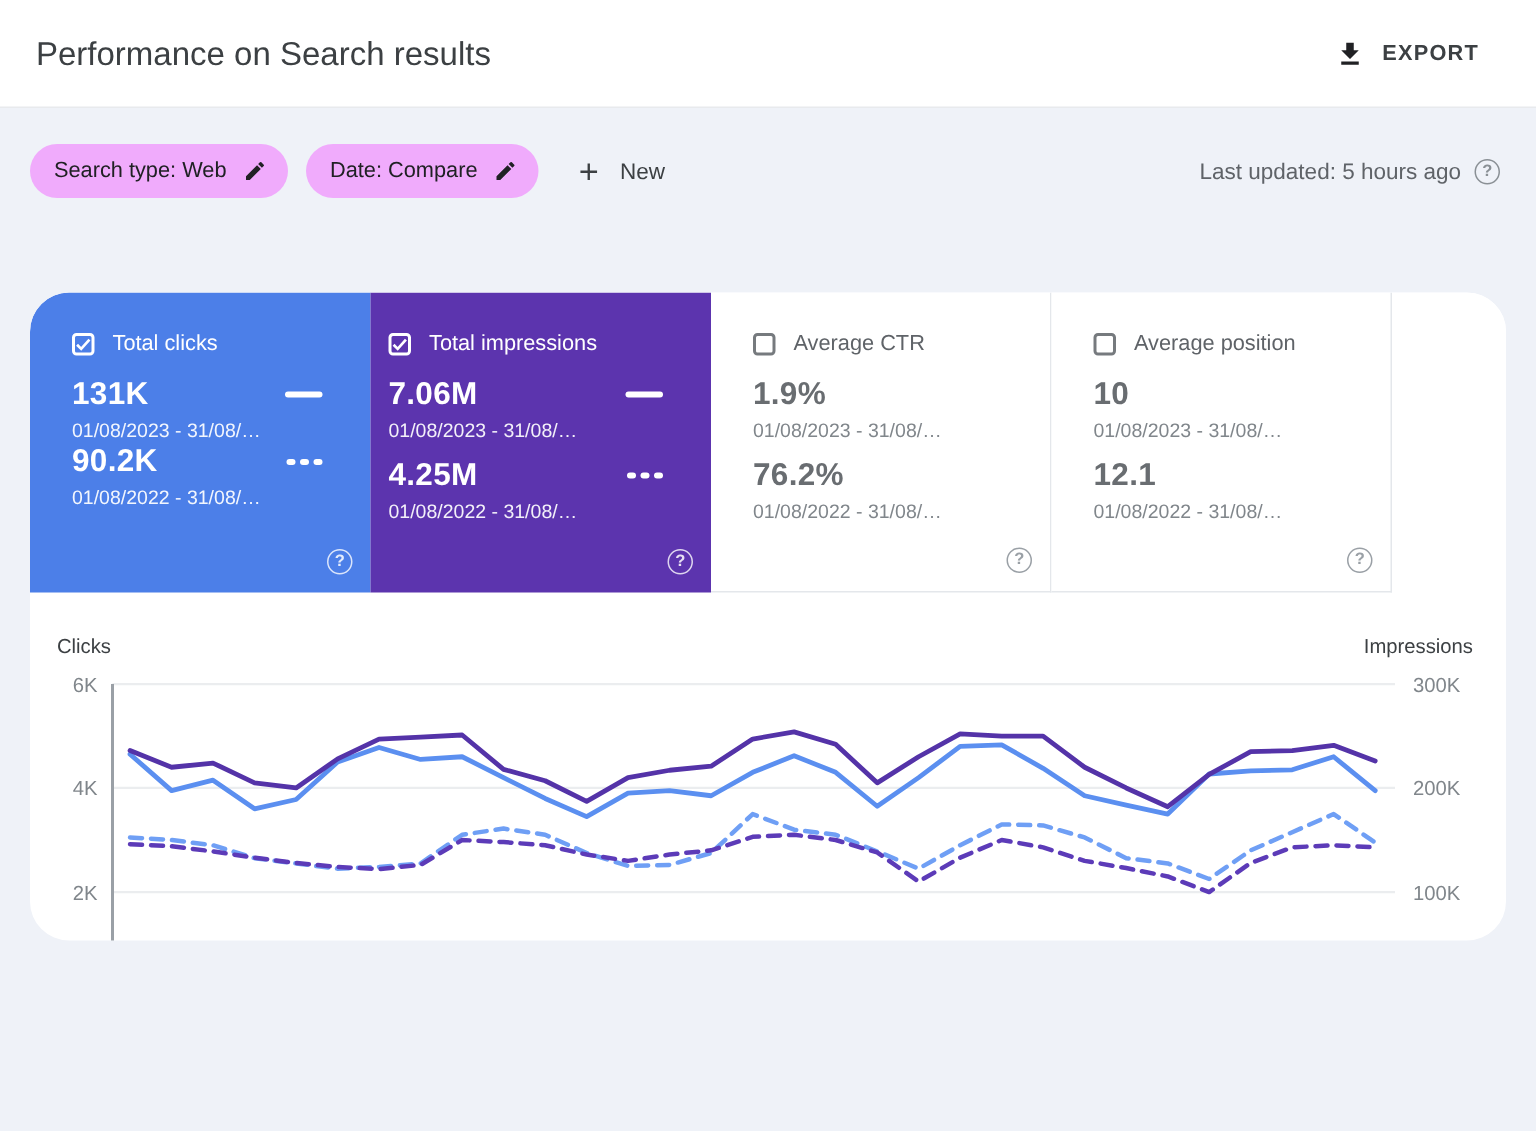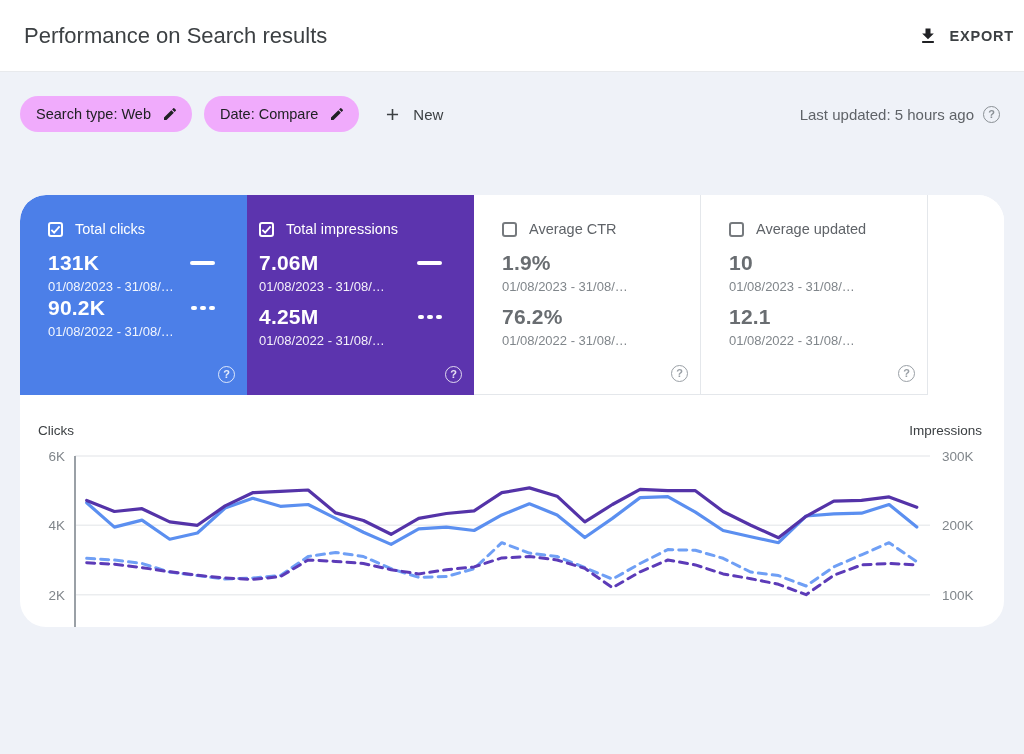--- a/index.html
+++ b/index.html
@@ -1,21 +1,21 @@
 <!DOCTYPE html>
 <html><head>
 <meta charset="utf-8">
 <style>
   * { margin:0; padding:0; box-sizing:border-box; }
   html,body { width:1024px; height:754px; overflow:hidden; background:#eff2f8;
     font-family:"Liberation Sans", sans-serif; -webkit-font-smoothing:antialiased; }
 
   
   .header { height:72px; background:#fff; border-bottom:1px solid #e8eaed;
-    display:flex; align-items:center; justify-content:space-between; padding:0 0 0 24px; }
+    display:flex; align-items:center; justify-content:space-between; padding:0 28px 0 24px; }
   .page-title { font-size:22px; font-weight:400; color:#3c4043; }
   .export-btn { display:flex; align-items:center; gap:12px; background:none; border:none;
     cursor:pointer; color:#3c4043; font-family:inherit; padding:8px 10px; }
   .export-btn span { font-size:14.5px; font-weight:700; letter-spacing:.8px; color:#3c4043; }
 
   
   .filterbar { display:flex; align-items:center; margin:24px 24px 0 20px; height:36px; }
   .chip { display:inline-flex; align-items:center; gap:11px; height:36px; padding:0 14px 0 16px;
     background:#f0abfc; border-radius:18px; cursor:pointer; }
   .chip + .chip { margin-left:12px; }
@@ -173,21 +173,21 @@
       <div class="vrow" style="margin-top:9px;">
         <span class="val">76.2%</span>
       </div>
       <div class="tile-date">01/08/2022 - 31/08/…</div>
       <span class="help tile-help">?</span>
     </div>
 
     <div class="tile tile-white" style="background: rgb(255, 255, 255);">
       <div class="tile-head">
         <span class="cb"></span>
-        <span class="tile-label">Average updated</span>
+        <span class="tile-label">Average position</span>
       </div>
       <div class="vrow">
         <span class="val">10</span>
       </div>
       <div class="tile-date">01/08/2023 - 31/08/…</div>
       <div class="vrow" style="margin-top:9px;">
         <span class="val">12.1</span>
       </div>
       <div class="tile-date">01/08/2022 - 31/08/…</div>
       <span class="help tile-help">?</span>

